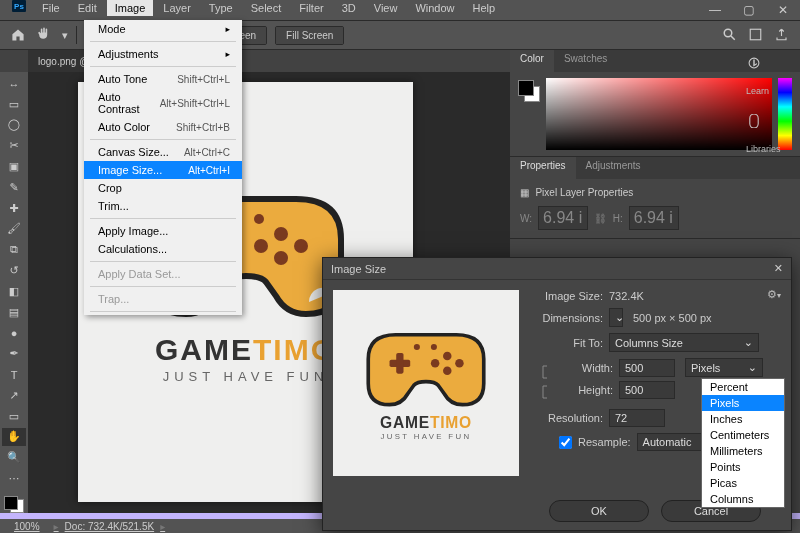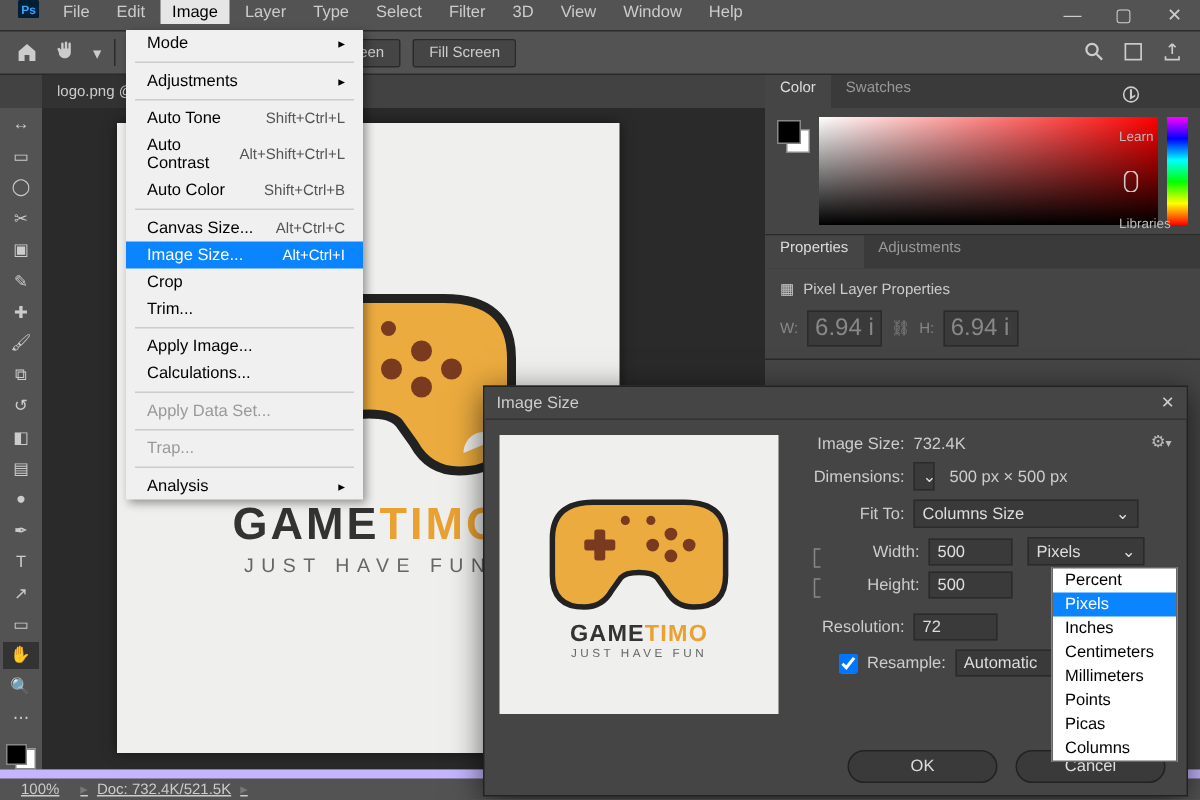--- a/index.html
+++ b/index.html
@@ -66,21 +66,21 @@
 .dialog .titlebar .x { margin-left:auto; cursor:pointer; }
 .dialog .body { display:flex; padding:10px; gap:12px; }
 .dialog .preview { width:186px; height:186px; background:#efefee; position:relative; }
 .dialog .form { flex:1; font-size:11px; }
 .dialog .form .frow { display:flex; align-items:center; margin-bottom:6px; gap:6px; }
 .dialog .form .lbl { width:72px; text-align:right; color:#ccc; }
 .dialog .form input[type=text] { background:#3a3a3a; border:1px solid #2a2a2a; color:#ddd; padding:2px 5px; width:56px; font-size:11px; }
 .dialog .form select, .dialog .form .fake-select { background:#3a3a3a; border:1px solid #2a2a2a; color:#ddd; padding:2px 5px; font-size:11px; }
 .dialog .form .fake-select { display:flex; align-items:center; justify-content:space-between; cursor:pointer; }
 .dialog .gear { position:absolute; right:10px; top:30px; cursor:pointer; color:#bbb; }
-.dialog .footer { position:absolute; bottom:8px; right:14px; display:flex; gap:12px; }
+.dialog .footer { position:absolute; bottom:8px; right:30px; display:flex; gap:12px; }
 .dialog .footer button { width:100px; height:22px; background:#3a3a3a; border:1px solid #222; border-radius:12px; color:#ddd; font-size:11px; cursor:pointer; }
 .unit-drop { position:absolute; right:6px; top:120px; width:84px; background:#fff; color:#000; border:1px solid #666; z-index:60; font-size:11px; }
 .unit-drop div { padding:2px 8px; cursor:pointer; }
 .unit-drop div.sel { background:#0a84ff; color:#fff; }
 svg { display:block; }
 </style>
 </head>
 <body>
 
 <div class="sys-btns">
@@ -307,23 +307,20 @@
     </div>
     <div class="sep"></div>
     <div class="mi disabled">
       <span>Apply Data Set...</span>
     </div>
     <div class="sep"></div>
     <div class="mi disabled">
       <span>Trap...</span>
     </div>
     <div class="sep"></div>
-    <div class="mi arrow">
-      <span>Analysis</span>
-    </div>
   </div>
 
 <div class="dialog">
   <div class="titlebar">
     <span>Image Size</span>
     <span class="x">✕</span>
   </div>
   <div class="gear">⚙<span style="font-size:8px">▾</span></div>
   <div class="body">
     <div class="preview">

